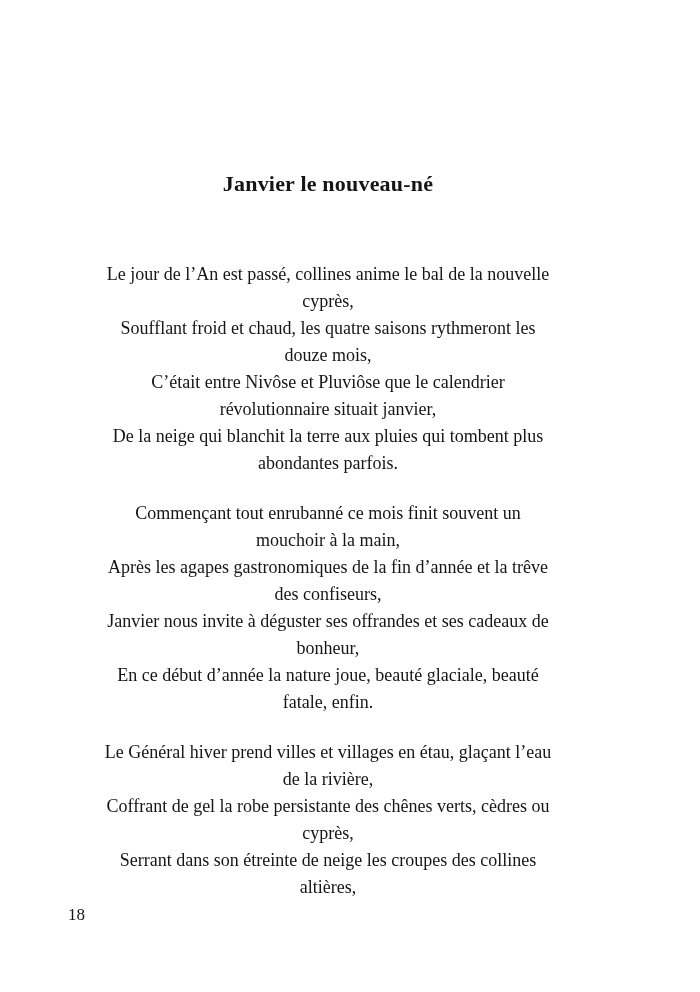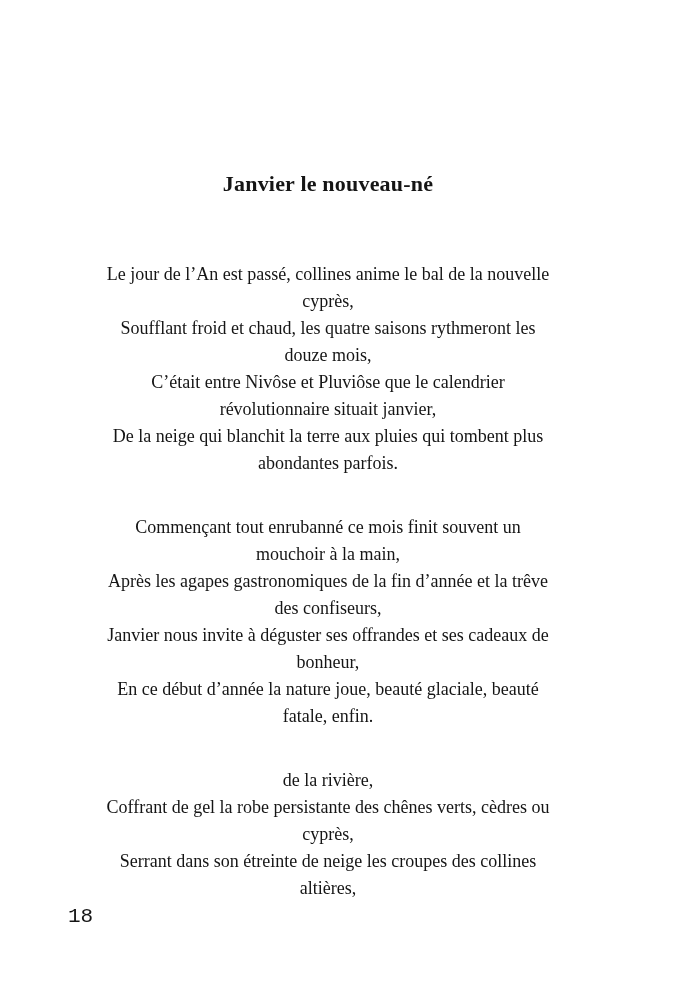--- a/index.html
+++ b/index.html
@@ -30,30 +30,29 @@
   .poem-body {
     position: absolute;
     top: 261px;
     left: 72px;
     width: 512px;
     text-align: center;
     font-size: 18px;
     line-height: 27px;
   }
   .stanza { margin: 0; padding: 0; }
-  .stanza + .stanza { margin-top: 37px; text-align: center; }
+  .stanza + .stanza { margin-top: 23px; text-align: center; }
   .poem-line {
     white-space: nowrap;
   }
   .page-number {
     position: absolute;
     left: 68px;
     top: 905px;
-    font-size: 21px;
-    font-family: Liberation Mono, monospace;
+    font-size: 17px;
   }
 </style>
 </head>
 <body>
 
 <div class="page">
   <h1 class="poem-title">Janvier le nouveau-né</h1>
 
   <div class="poem-body">
       <div class="stanza">
@@ -70,20 +69,21 @@
         <div class="poem-line">Commençant tout enrubanné ce mois finit souvent un</div>
         <div class="poem-line">mouchoir à la main,</div>
         <div class="poem-line">Après les agapes gastronomiques de la fin d’année et la trêve</div>
         <div class="poem-line">des confiseurs,</div>
         <div class="poem-line">Janvier nous invite à déguster ses offrandes et ses cadeaux de</div>
         <div class="poem-line">bonheur,</div>
         <div class="poem-line">En ce début d’année la nature joue, beauté glaciale, beauté</div>
         <div class="poem-line">fatale, enfin.</div>
       </div>
       <div class="stanza">
+        <div class="poem-line">Le Général hiver prend villes et villages en étau, glaçant l’eau</div>
         <div class="poem-line">de la rivière,</div>
         <div class="poem-line">Coffrant de gel la robe persistante des chênes verts, cèdres ou</div>
         <div class="poem-line">cyprès,</div>
         <div class="poem-line">Serrant dans son étreinte de neige les croupes des collines</div>
         <div class="poem-line">altières,</div>
       </div>
     </div>
 
   <div class="page-number">18</div>
 </div>

